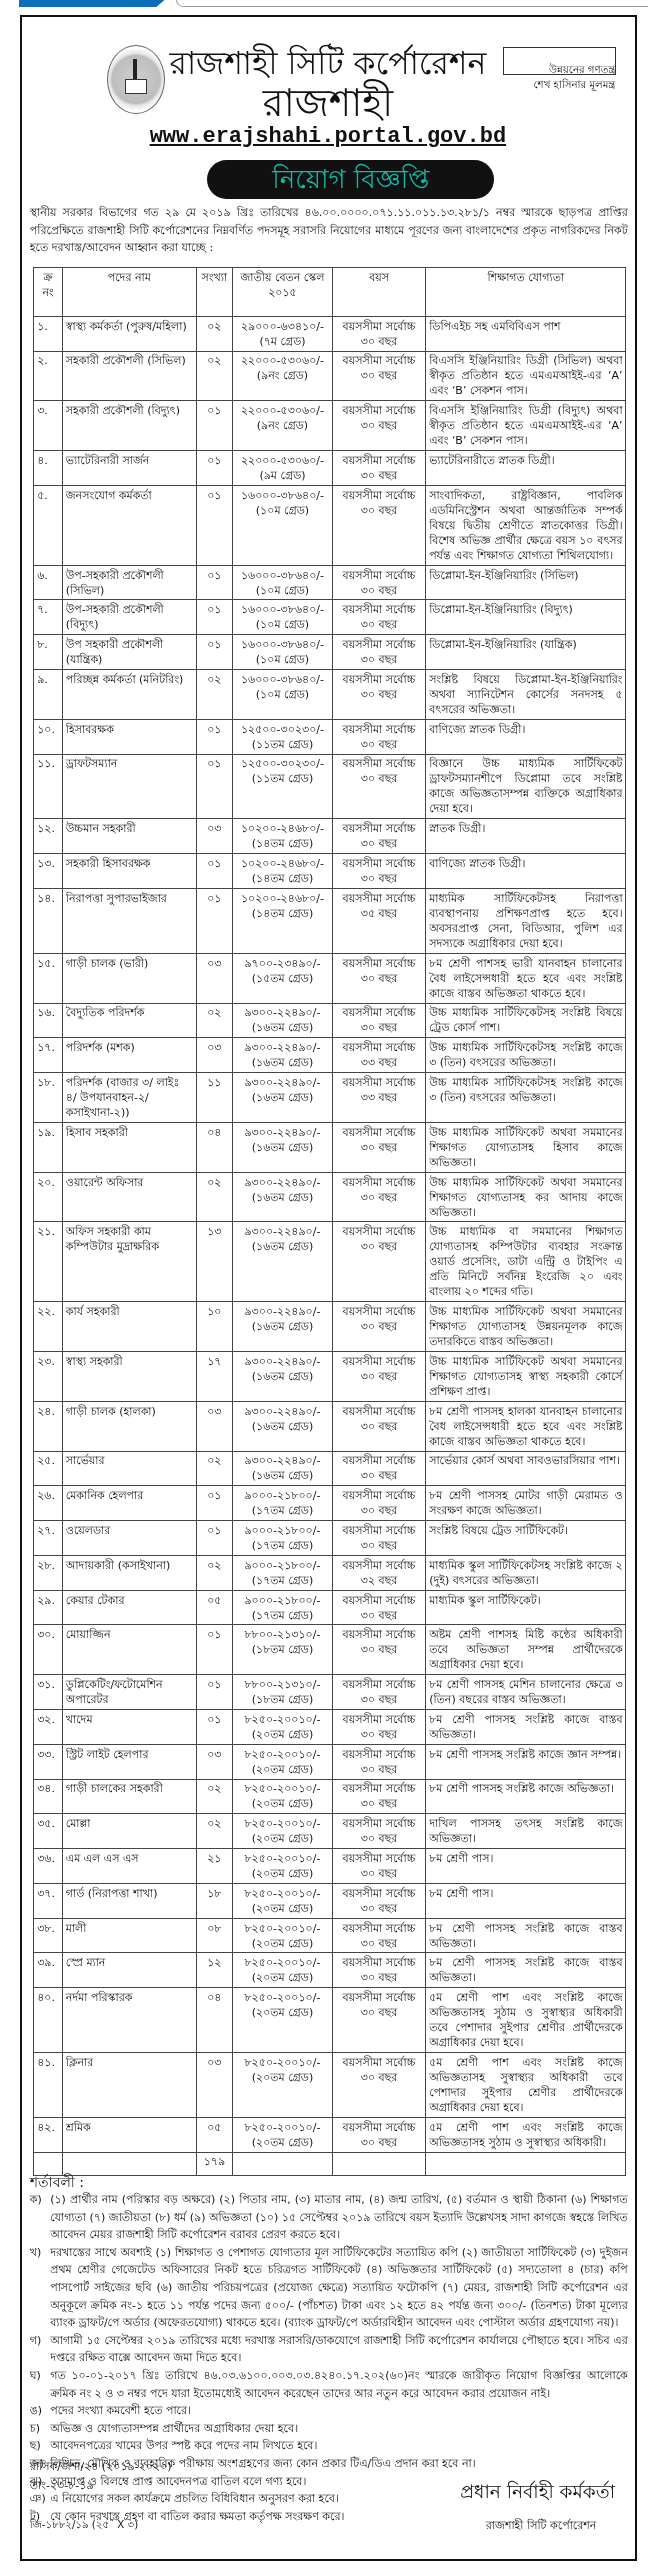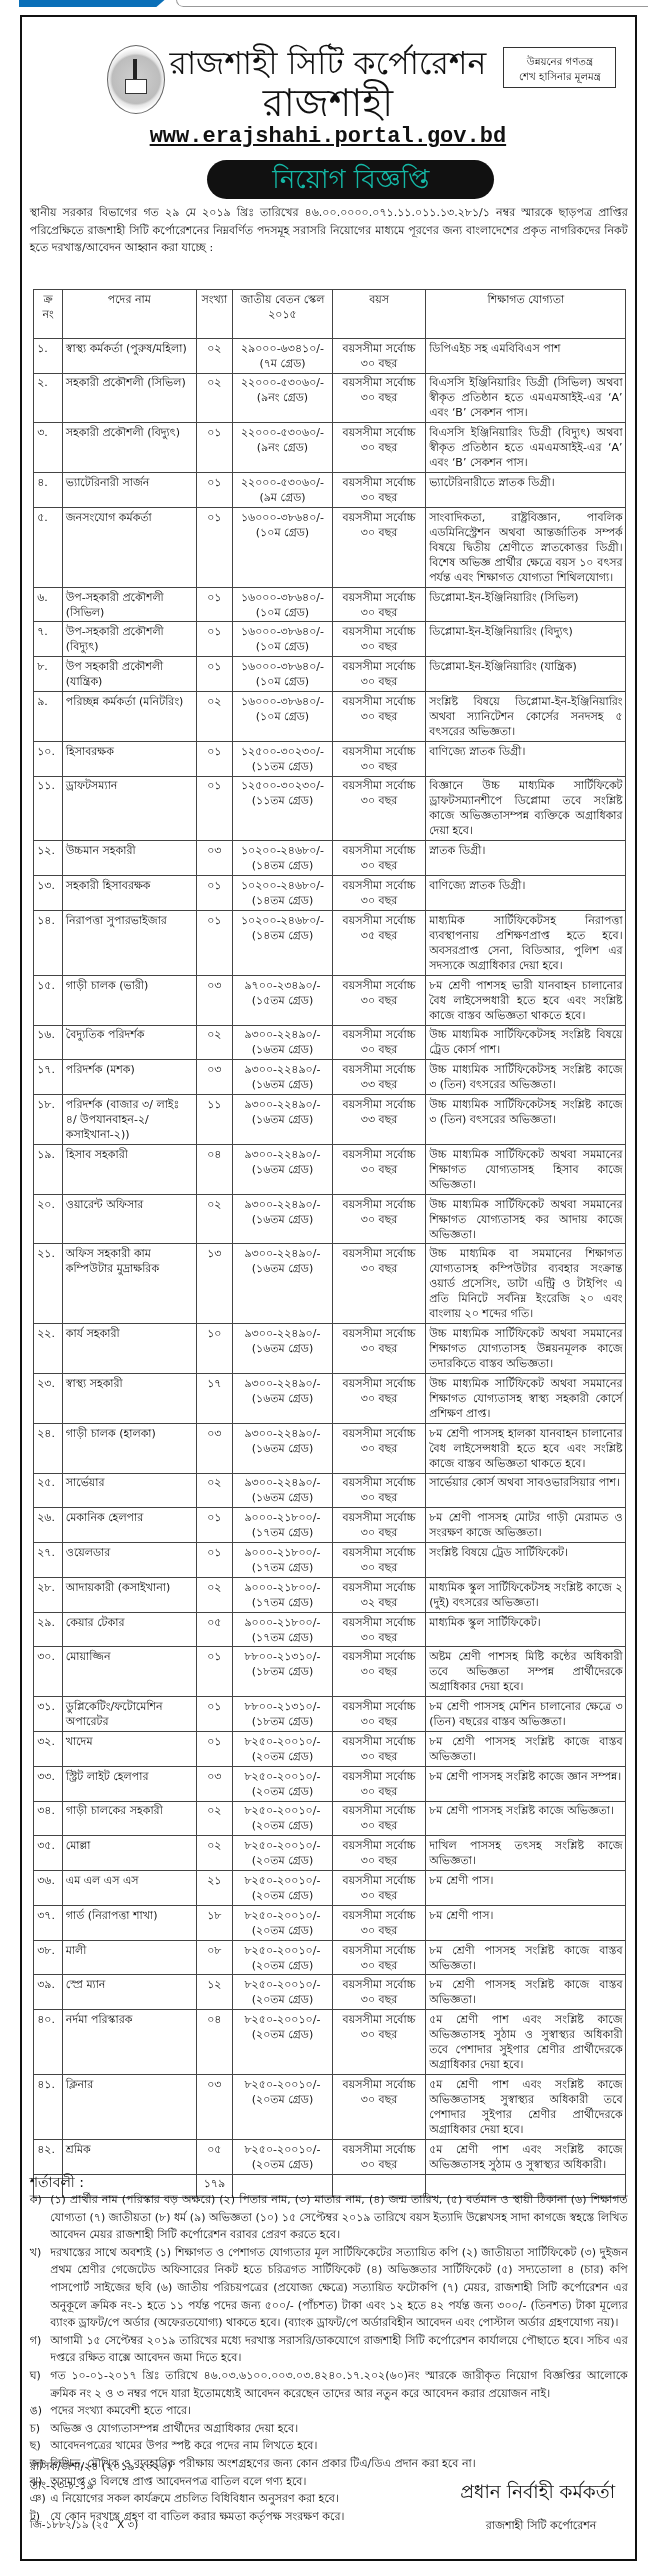--- a/index.html
+++ b/index.html
@@ -6,24 +6,24 @@
   body{width:648px;height:2576px;position:relative;overflow:hidden;font-family:"DejaVu Sans",sans-serif;color:#111;}
   .topbar-blue{position:absolute;left:18.5px;top:0;width:146px;height:7.4px;background:#0a6fb8;clip-path:polygon(0 0,100% 0,94% 100%,0 100%);}
   .topbar-tab{position:absolute;left:176px;top:-7.4px;width:481px;height:13px;border:1.9px solid #999;border-radius:0 0 0 7.4px;border-top:none;background:#fff;}
   .frame{position:absolute;left:20.4px;top:15px;width:617px;height:2546px;border:2.8px solid #111;box-sizing:border-box;background:#fff;}
   .logo{position:absolute;left:85px;top:28px;width:56px;height:67px;border-radius:50%;border:1.9px solid #666;background:radial-gradient(circle,#cfcfcf 0%,#bdbdbd 55%,#e5e5e5 60%,#fff 72%);}
   .logo .book{position:absolute;left:16.7px;top:33px;width:20.4px;height:13px;border:0.9px solid #333;background:#fff;}
   .logo .anchor{position:absolute;left:25px;top:13px;width:3.7px;height:22px;background:#222;}
   .title1{position:absolute;left:0;width:611px;top:28px;text-align:center;font-size:31.5px;line-height:37px;}
   .title2{position:absolute;left:0;width:611px;top:69px;text-align:center;font-size:38px;line-height:35px;}
   .url{position:absolute;left:0;width:611px;top:107px;text-align:center;font-family:Liberation Mono, monospace;font-weight:bold;font-size:22px;text-decoration:underline;}
-  .slogan{position:absolute;left:481px;top:30px;width:113px;height:41px;border:0.9px solid #333;font-size:10.2px;line-height:15px;text-align:center;padding-top:6px;box-sizing:border-box;}
+  .slogan{position:absolute;left:481px;top:30px;width:113px;height:28px;border:0.9px solid #333;font-size:10.2px;line-height:15px;text-align:right;padding-top:14px;box-sizing:border-box;}
   .banner{position:absolute;left:185px;top:143px;width:287px;height:39px;background:#111;color:#14b8a6;border-radius:20.4px;text-align:center;font-size:26px;line-height:39px;}
   .intro{position:absolute;left:7.4px;top:187px;width:598px;font-size:11px;line-height:17.6px;text-align:justify;}
-  table.jobs{position:absolute;left:11px;top:250px;width:593px;border-collapse:collapse;font-size:11px;line-height:15px;margin-top:22px;}
+  table.jobs{position:absolute;left:11px;top:250px;width:593px;border-collapse:collapse;font-size:11px;line-height:15px;}
   table.jobs th,table.jobs td{border:0.9px solid #444;vertical-align:top;padding:1.9px 2.8px;}
   table.jobs th{font-weight:normal;text-align:center;height:44px;}
   .c-sl{width:22px;}
   .c-name{width:127px;}
   .c-cnt{width:30px;text-align:center;}
   .c-sal{width:93px;text-align:center;}
   .c-age{width:87px;text-align:center;}
   .c-qual{text-align:justify;}
   .terms-title{position:absolute;left:7.4px;top:2154px;font-size:14px;}
   .terms{position:absolute;left:7.4px;top:2174px;width:598px;font-size:11px;line-height:17.6px;}

